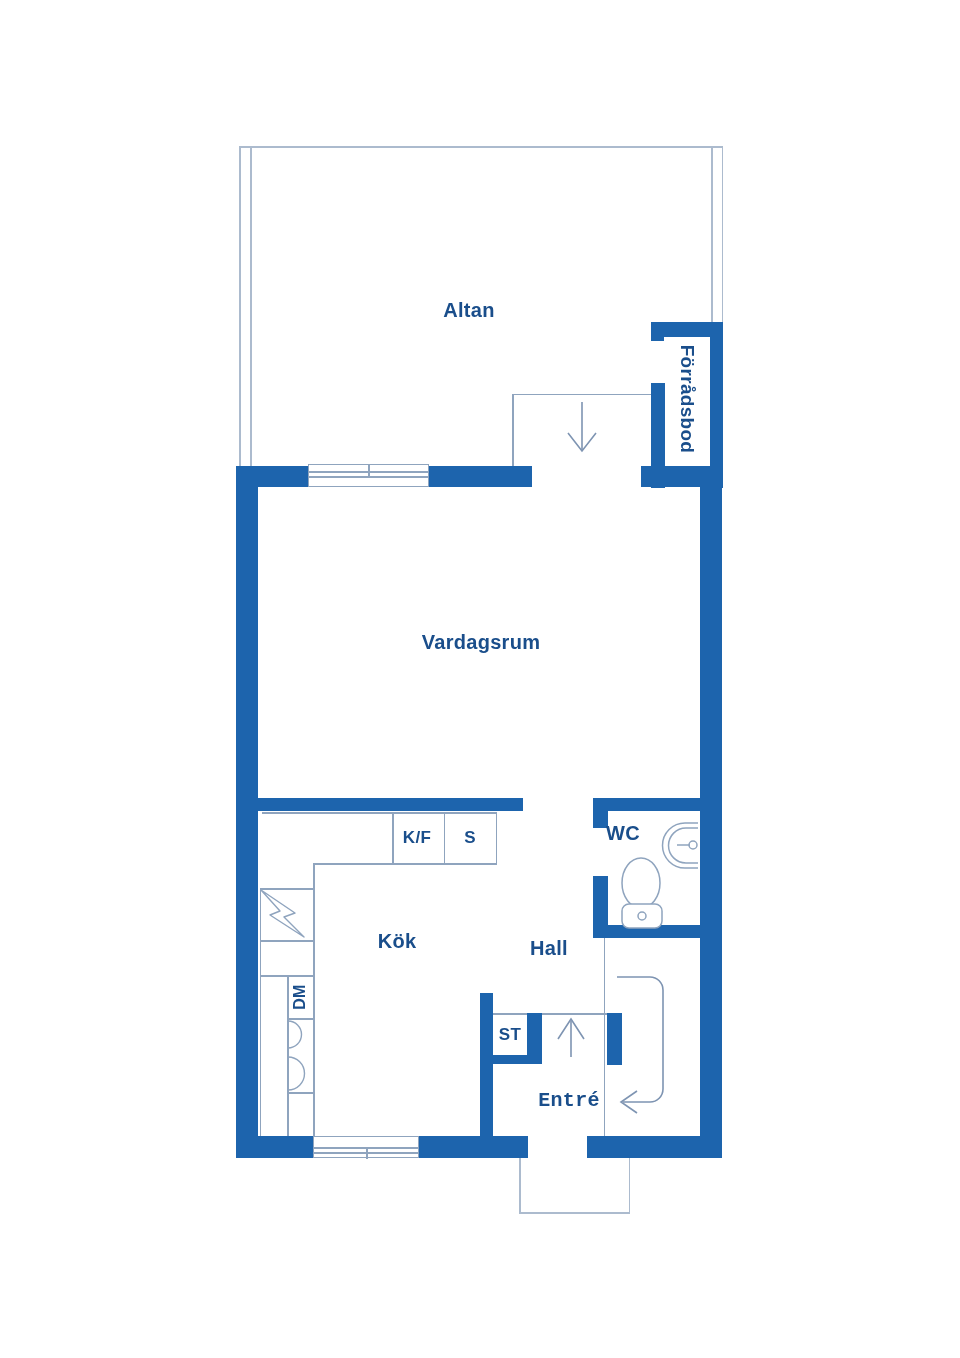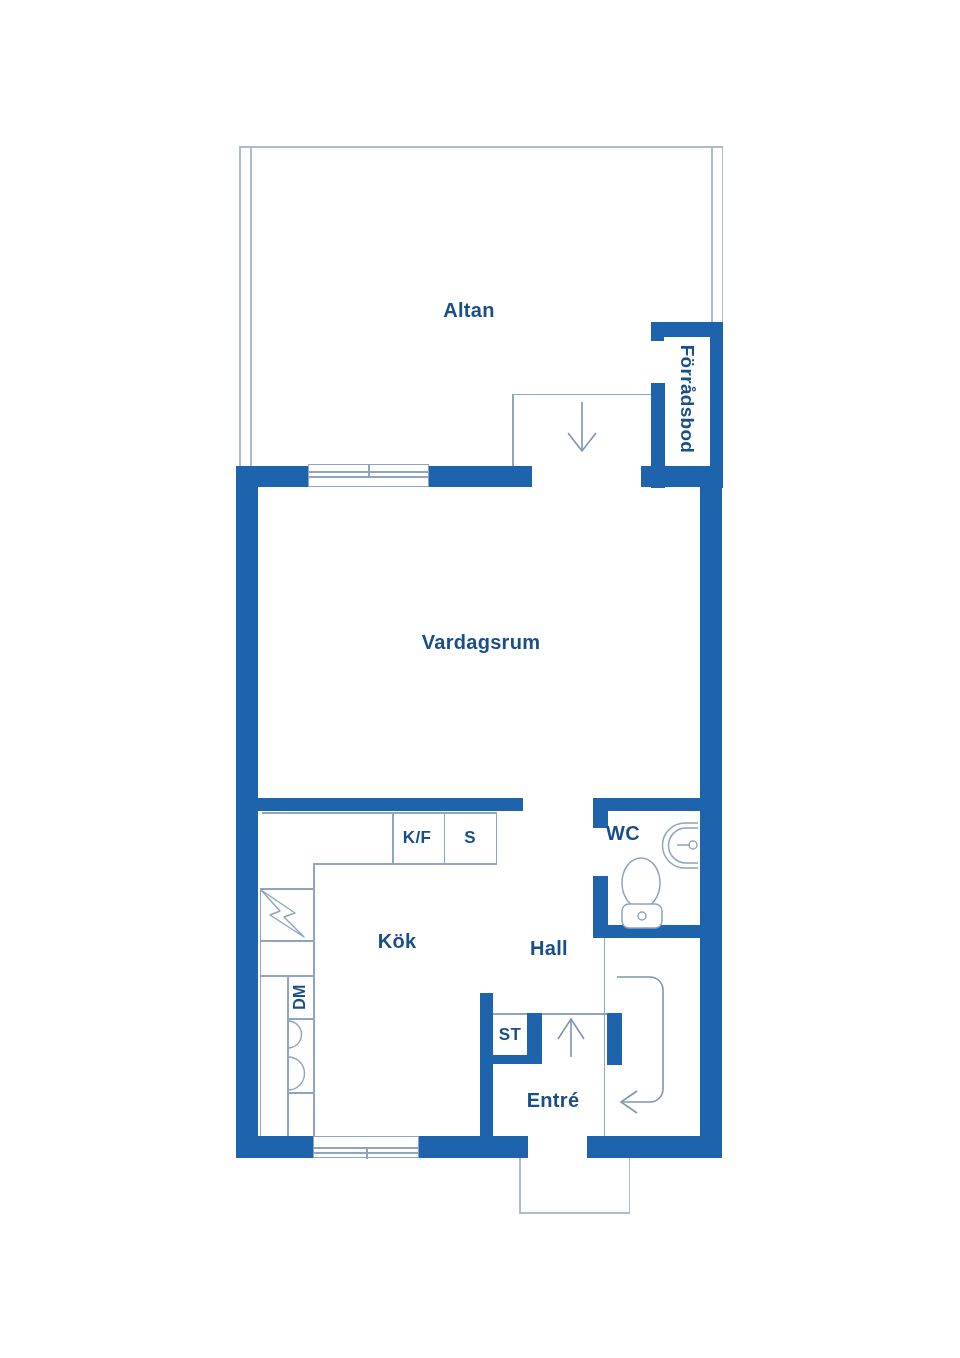--- a/index.html
+++ b/index.html
@@ -124,19 +124,19 @@
       <circle cx="642" cy="916" r="4" fill="#fff"></circle>
     </g>
   </svg>
 
   <span class="lbl f20" style="left:469px;top:310px;">Altan</span>
   <span class="lbl f19 r90" style="left:687px;top:399px;">Förrådsbod</span>
   <span class="lbl f20" style="left:481px;top:642px;">Vardagsrum</span>
   <span class="lbl f20" style="left:397px;top:941px;">Kök</span>
   <span class="lbl f20" style="left:549px;top:912px;margin-top:36px;">Hall</span>
   <span class="lbl f20" style="left:623px;top:833px;">WC</span>
-  <span class="lbl f20" style="left:553px;top:1100px;">Entré</span>
+  <span class="lbl f20" style="left:569px;top:1100px;font-family:Liberation Mono, monospace;">Entré</span>
   <span class="lbl f17" style="left:417px;top:838px;">K/F</span>
   <span class="lbl f17" style="left:470px;top:838px;">S</span>
   <span class="lbl f17" style="left:510px;top:1035px;">ST</span>
   <span class="lbl f16 rm90" style="left:300px;top:997px;">DM</span>
 
 </div>
 
 </body></html>

